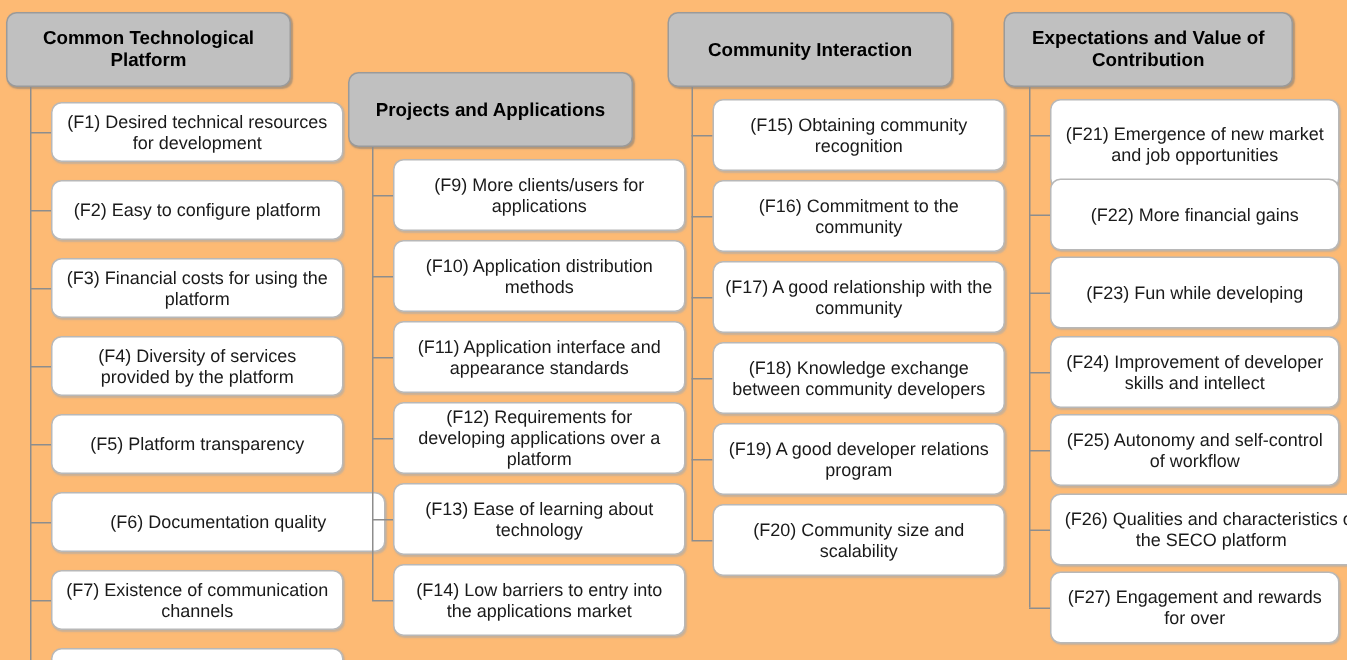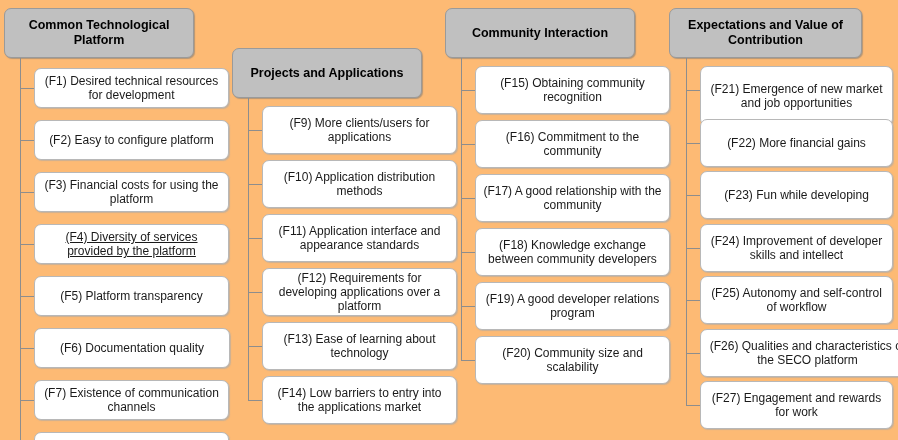--- a/index.html
+++ b/index.html
@@ -89,29 +89,29 @@
       </div>
       <div class="stub" style="left: 20px; top: 140px; width: 14px;"></div>
       <div class="node" style="left: 34px; top: 120px; width: 195px; height: 40px;">
         <span class="node-label">(F2) Easy to configure platform</span>
       </div>
       <div class="stub" style="left: 20px; top: 192px; width: 14px;"></div>
       <div class="node" style="left: 34px; top: 172px; width: 195px; height: 40px;">
         <span class="node-label">(F3) Financial costs for using the platform</span>
       </div>
       <div class="stub" style="left: 20px; top: 244px; width: 14px;"></div>
-      <div class="node" style="left: 34px; top: 224px; width: 195px; height: 40px; text-decoration: underline;">
+      <div class="node" style="left: 34px; top: 224px; width: 195px; height: 40px;">
         <span class="node-label">(F4) Diversity of services provided by the platform</span>
       </div>
       <div class="stub" style="left: 20px; top: 296px; width: 14px;"></div>
       <div class="node" style="left: 34px; top: 276px; width: 195px; height: 40px;">
         <span class="node-label">(F5) Platform transparency</span>
       </div>
       <div class="stub" style="left: 20px; top: 348px; width: 14px;"></div>
-      <div class="node" style="left: 34px; top: 328px; width: 196px; height: 40px;">
+      <div class="node" style="left: 34px; top: 328px; width: 223px; height: 40px;">
         <span class="node-label">(F6) Documentation quality</span>
       </div>
       <div class="stub" style="left: 20px; top: 400px; width: 14px;"></div>
       <div class="node" style="left: 34px; top: 380px; width: 195px; height: 40px;">
         <span class="node-label">(F7) Existence of communication channels</span>
       </div>
       <div class="node" style="left: 34px; top: 432px; width: 195px; height: 40px;"></div>
     </div>
     <div class="column" style="left: 228px; width: 232px; margin-top: 40px;">
       <div class="col-header" style="width: 190px; height: 50px;">
@@ -197,16 +197,16 @@
       <div class="stub" style="left: 21px; top: 300px; width: 14px;"></div>
       <div class="node" style="left: 35px; top: 276px; width: 193px; height: 48px;">
         <span class="node-label">(F25) Autonomy and self-control of workflow</span>
       </div>
       <div class="stub" style="left: 21px; top: 353px; width: 14px;"></div>
       <div class="node" style="left: 35px; top: 328.5px; width: 215px; height: 48px;">
         <span class="node-label">(F26) Qualities and characteristics of the SECO platform</span>
       </div>
       <div class="stub" style="left: 21px; top: 405px; width: 14px;"></div>
       <div class="node" style="left: 35px; top: 381px; width: 193px; height: 48px;">
-        <span class="node-label">(F27) Engagement and rewards for work</span>
+        <span class="node-label">(F27) Engagement and rewards for over</span>
       </div>
     </div>
   </div>
 
 </body></html>

